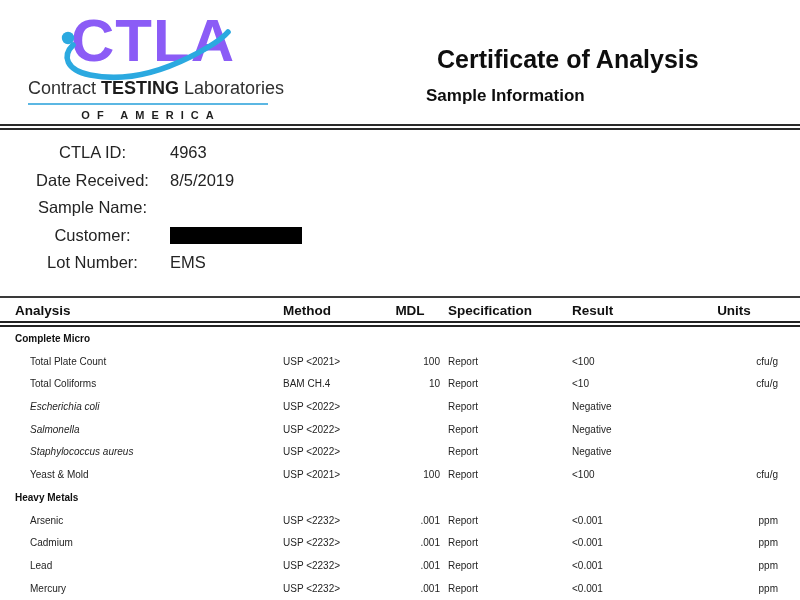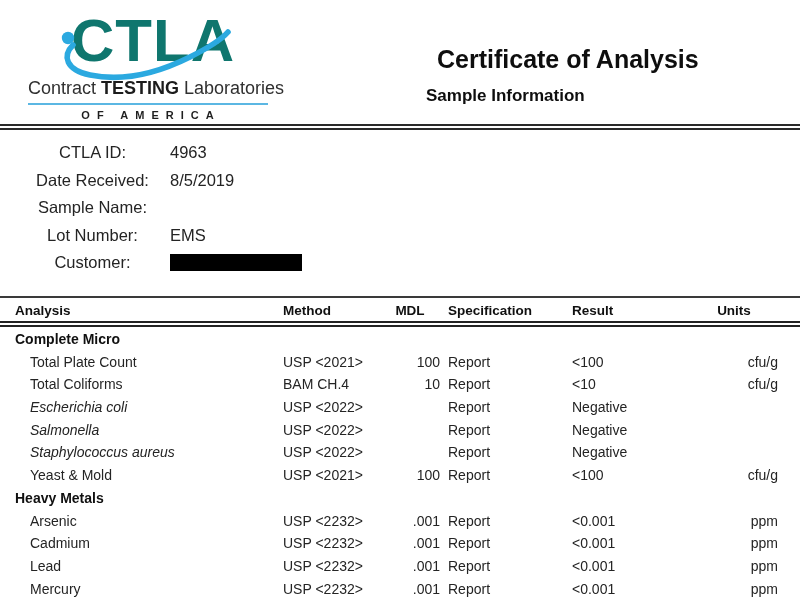--- a/index.html
+++ b/index.html
@@ -8,21 +8,21 @@
     font-family:"Liberation Sans","DejaVu Sans",sans-serif;
     color:#1d1d1d;overflow:hidden;
   }
   .page{position:relative;width:800px;height:600px;background:#fff;}
 
   
   .logo{position:absolute;left:28px;top:12px;width:240px;height:112px;}
   .swoosh{position:absolute;left:0;top:0;width:240px;height:112px;z-index:3;pointer-events:none;}
   .acronym{
     position:absolute;left:43px;top:-6px;z-index:2;
-    font-size:60px;font-weight:bold;color:#0f766e;letter-spacing:1px;
+    font-size:60px;font-weight:bold;color:#8b5cf6;letter-spacing:1px;
   }
   .tagline{
     position:absolute;left:0;top:66px;width:240px;z-index:2;
     display:flex;gap:5px;white-space:nowrap;
     font-size:18px;color:#303030;
   }
   .tagline .b{font-weight:bold;color:#1c1c1c;}
   .blue-rule{position:absolute;left:0;top:91px;width:240px;height:2px;background:#5bb7e3;}
   .of-america{
     position:absolute;left:0;top:97px;width:246px;text-align:center;
@@ -49,21 +49,21 @@
   .sample-info{position:absolute;left:15px;top:139px;width:770px;}
   .si-row{height:27.5px;display:flex;align-items:center;font-size:16.5px;color:#242424;}
   .si-label{width:155px;flex:0 0 155px;text-align:center;}
   .redaction{width:132px;height:17px;background:#000;}
 
   
   .thead{position:absolute;left:0;top:301px;width:800px;height:20px;
          font-size:13.5px;font-weight:bold;color:#101010;}
   .thead span{position:absolute;line-height:20px;white-space:nowrap;text-align:center;}
   .tbody{position:absolute;left:0;top:328px;width:800px;}
-  .trow{position:relative;height:22.7px;font-size:14px;color:#242424;}
+  .trow{position:relative;height:22.7px;font-size:10px;color:#242424;}
   .trow span{position:absolute;line-height:22.7px;white-space:nowrap;}
   .c-analysis{left:30px;}
   .trow.section .c-analysis{left:15px;font-weight:bold;color:#101010;}
   .c-analysis.italic{font-style:italic;}
   .col-method{left:283px;}
   .col-mdl{left:380px;width:60px;text-align:right;}
   .col-spec{left:448px;}
   .col-result{left:572px;}
   .col-units{left:690px;width:88px;text-align:right;}
 </style>
@@ -100,26 +100,26 @@
         <span class="si-value">4963</span>
       </div>
       <div class="si-row">
         <span class="si-label">Date Received:</span>
         <span class="si-value">8/5/2019</span>
       </div>
       <div class="si-row">
         <span class="si-label">Sample Name:</span>
       </div>
       <div class="si-row">
+        <span class="si-label">Customer:</span>
+        <span class="redaction"></span>
+      </div>
+      <div class="si-row">
         <span class="si-label">Lot Number:</span>
         <span class="si-value">EMS</span>
-      </div>
-      <div class="si-row">
-        <span class="si-label">Customer:</span>
-        <span class="redaction"></span>
       </div>
     </section>
 
   <div class="thin-rule"></div>
   <div class="thead">
     <span style="left:15px">Analysis</span>
     <span style="left:283px">Method</span>
     <span class="col-mdl">MDL</span>
     <span style="left:448px">Specification</span>
     <span style="left:572px">Result</span>

